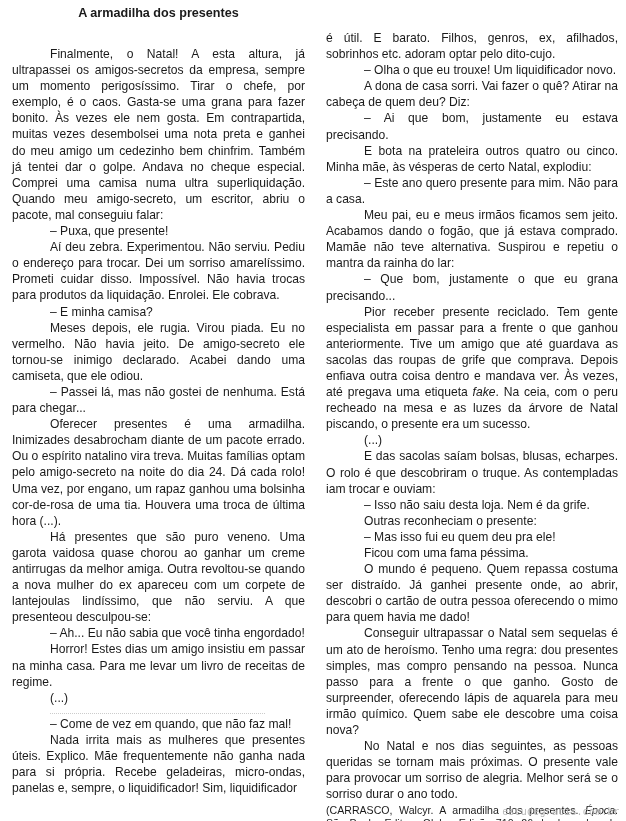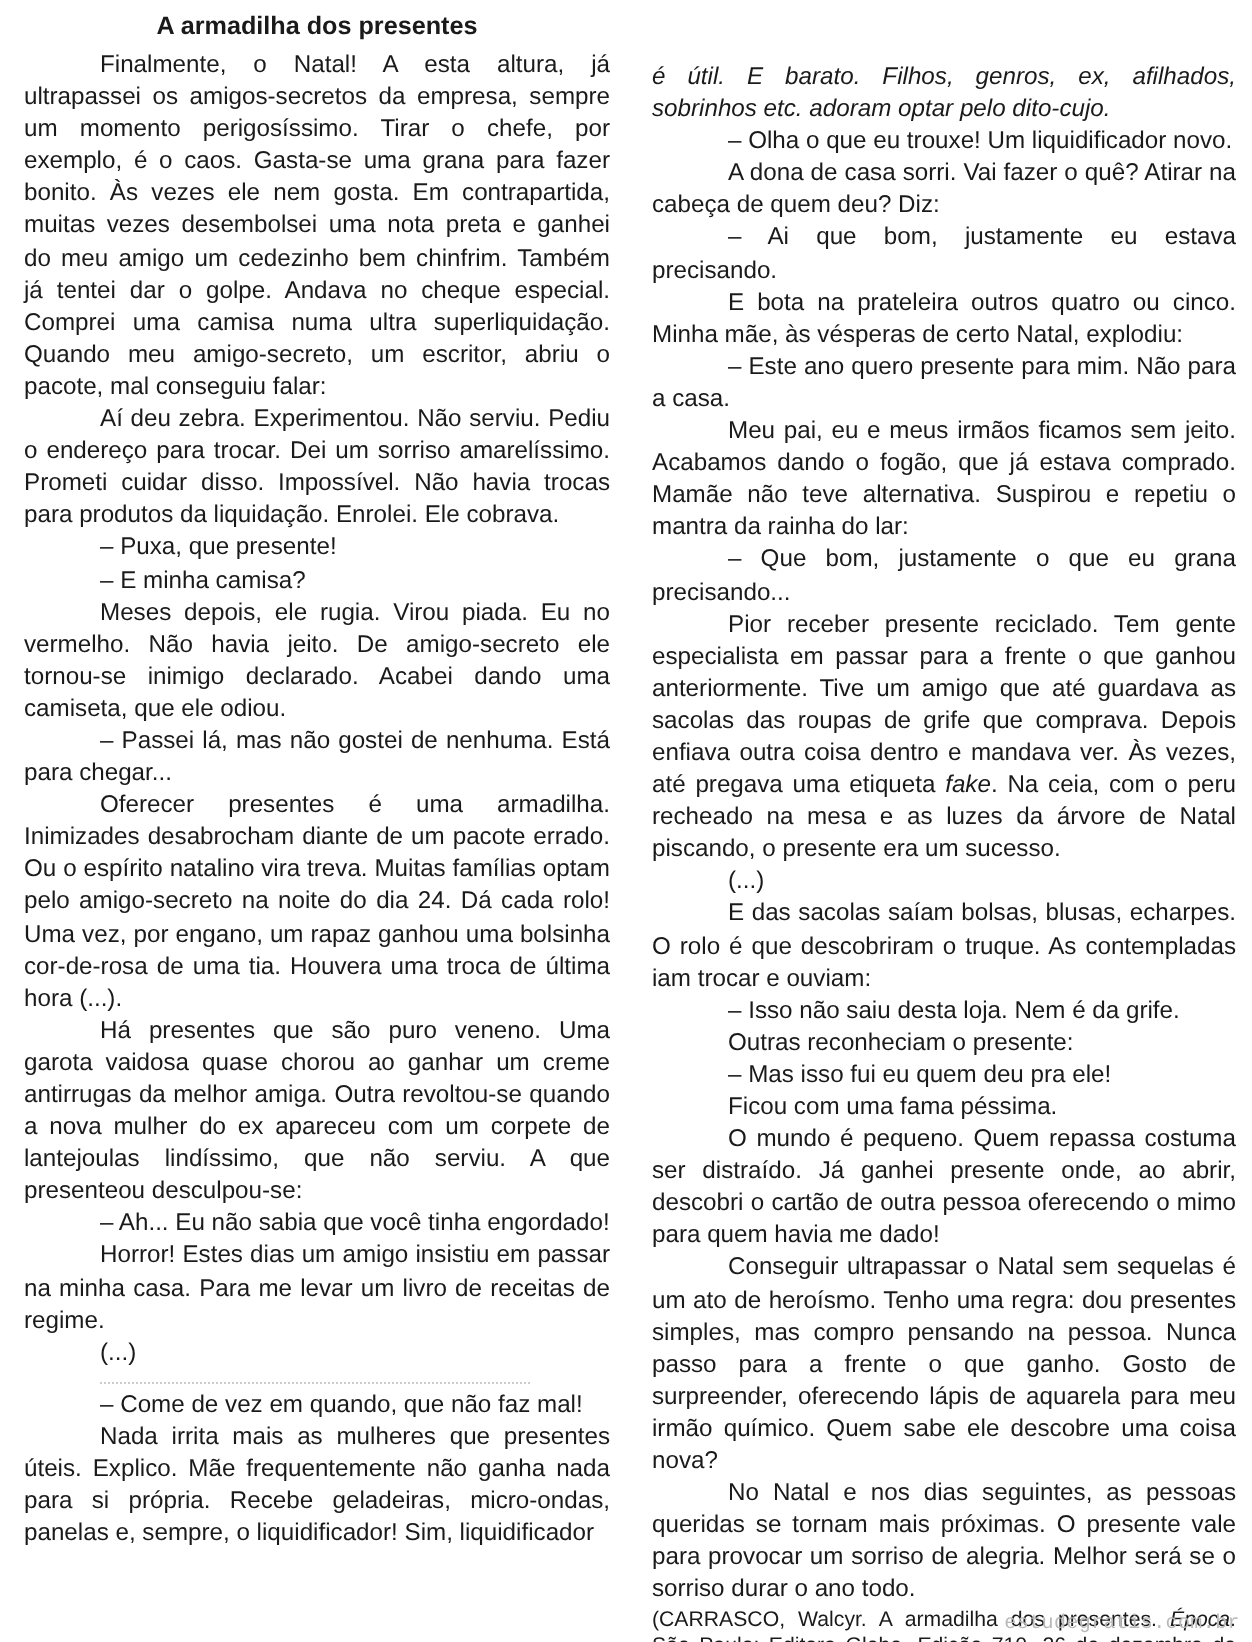--- a/index.html
+++ b/index.html
@@ -8,24 +8,24 @@
       font-family: "Liberation Sans", sans-serif; color: #1a1a1a;
     }
     .col {
       position: absolute; top: 0; width: 293px;
       font-size: 12.1px; line-height: 16.1px;
     }
     #col-left { left: 12px; }
     #col-right { left: 326px; top: 30px; width: 292px; }
     .title {
       font-weight: bold; font-size: 12.6px; text-align: center;
-      margin: 6px 0 3px 0; height: 15px; line-height: 15px;
+      margin: 6px 0 25px 0; height: 15px; line-height: 15px;
     }
     p { margin: 0; text-align: justify; text-indent: 38px; }
-    p.noindent { text-indent: 0; font-style: italic; }
+    p.noindent { text-indent: 0; }
     p.ref {
       font-size: 10.6px; line-height: 13px; text-indent: 0; margin-top: 1px;
     }
     i { }
     .dots {
       height: 7px; margin-left: 38px; width: 215px;
       border-bottom: 1px dotted #9a9a9a; opacity: 0.5; margin-bottom: 2px;
     }
     .watermark {
       position: absolute; right: 6px; bottom: 3px;
@@ -33,22 +33,22 @@
       color: #b9b9b9; letter-spacing: 0.2px;
     }
   </style>
 </head>
 <body>
 
 <div id="col-left" class="col">
   <div class="title">A armadilha dos presentes</div>
   <div id="left-body">
       <p>Finalmente, o Natal! A esta altura, já ultrapassei os amigos-secretos da empresa, sempre um momento perigosíssimo. Tirar o chefe, por exemplo, é o caos. Gasta-se uma grana para fazer bonito. Às vezes ele nem gosta. Em contrapartida, muitas vezes desembolsei uma nota preta e ganhei do meu amigo um cedezinho bem chinfrim. Também já tentei dar o golpe. Andava no cheque especial. Comprei uma camisa numa ultra superliquidação. Quando meu amigo-secreto, um escritor, abriu o pacote, mal conseguiu falar:</p>
+      <p>– Puxa, que presente!</p>
       <p>Aí deu zebra. Experimentou. Não serviu. Pediu o endereço para trocar. Dei um sorriso amarelíssimo. Prometi cuidar disso. Impossível. Não havia trocas para produtos da liquidação. Enrolei. Ele cobrava.</p>
-      <p>– Puxa, que presente!</p>
       <p>– E minha camisa?</p>
       <p>Meses depois, ele rugia. Virou piada. Eu no vermelho. Não havia jeito. De amigo-secreto ele tornou-se inimigo declarado. Acabei dando uma camiseta, que ele odiou.</p>
       <p>– Passei lá, mas não gostei de nenhuma. Está para chegar...</p>
       <p>Oferecer presentes é uma armadilha. Inimizades desabrocham diante de um pacote errado. Ou o espírito natalino vira treva. Muitas famílias optam pelo amigo-secreto na noite do dia 24. Dá cada rolo! Uma vez, por engano, um rapaz ganhou uma bolsinha cor-de-rosa de uma tia. Houvera uma troca de última hora (...).</p>
       <p>Há presentes que são puro veneno. Uma garota vaidosa quase chorou ao ganhar um creme antirrugas da melhor amiga. Outra revoltou-se quando a nova mulher do ex apareceu com um corpete de lantejoulas lindíssimo, que não serviu. A que presenteou desculpou-se:</p>
       <p>– Ah... Eu não sabia que você tinha engordado!</p>
       <p>Horror! Estes dias um amigo insistiu em passar na minha casa. Para me levar um livro de receitas de regime.</p>
       <p>(...)</p>
       <div class="dots"></div>
       <p>– Come de vez em quando, que não faz mal!</p>

